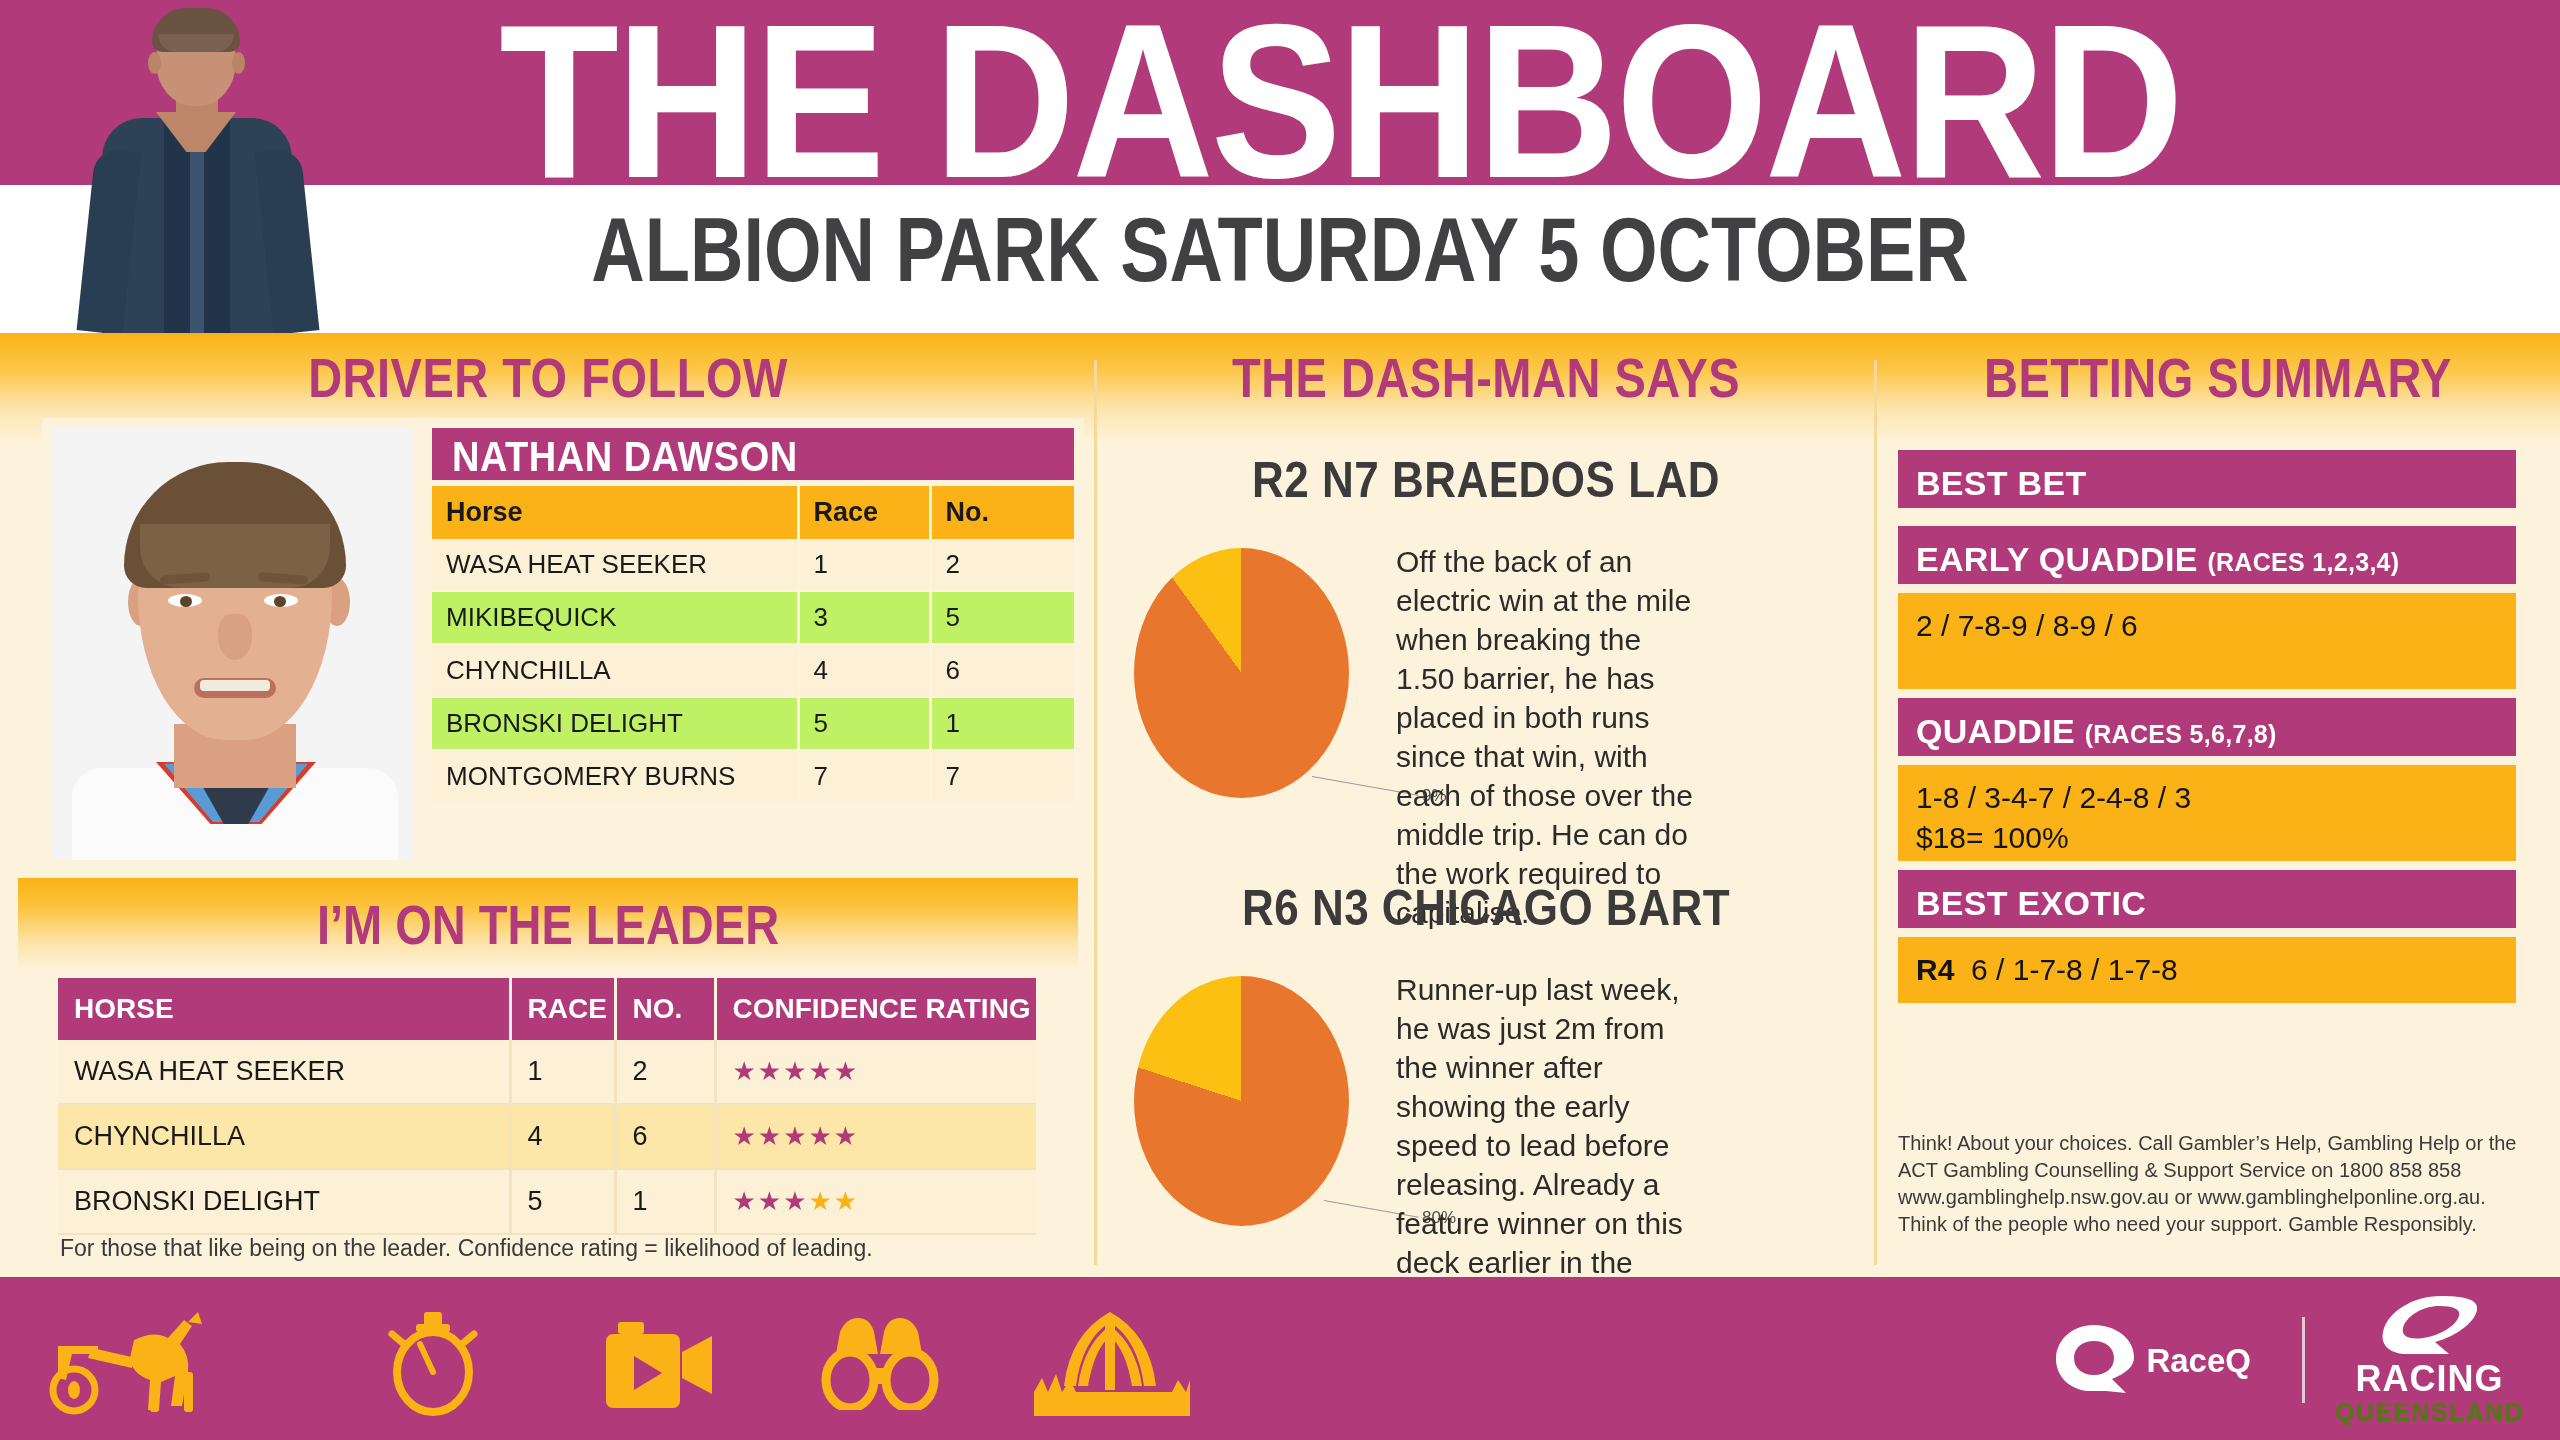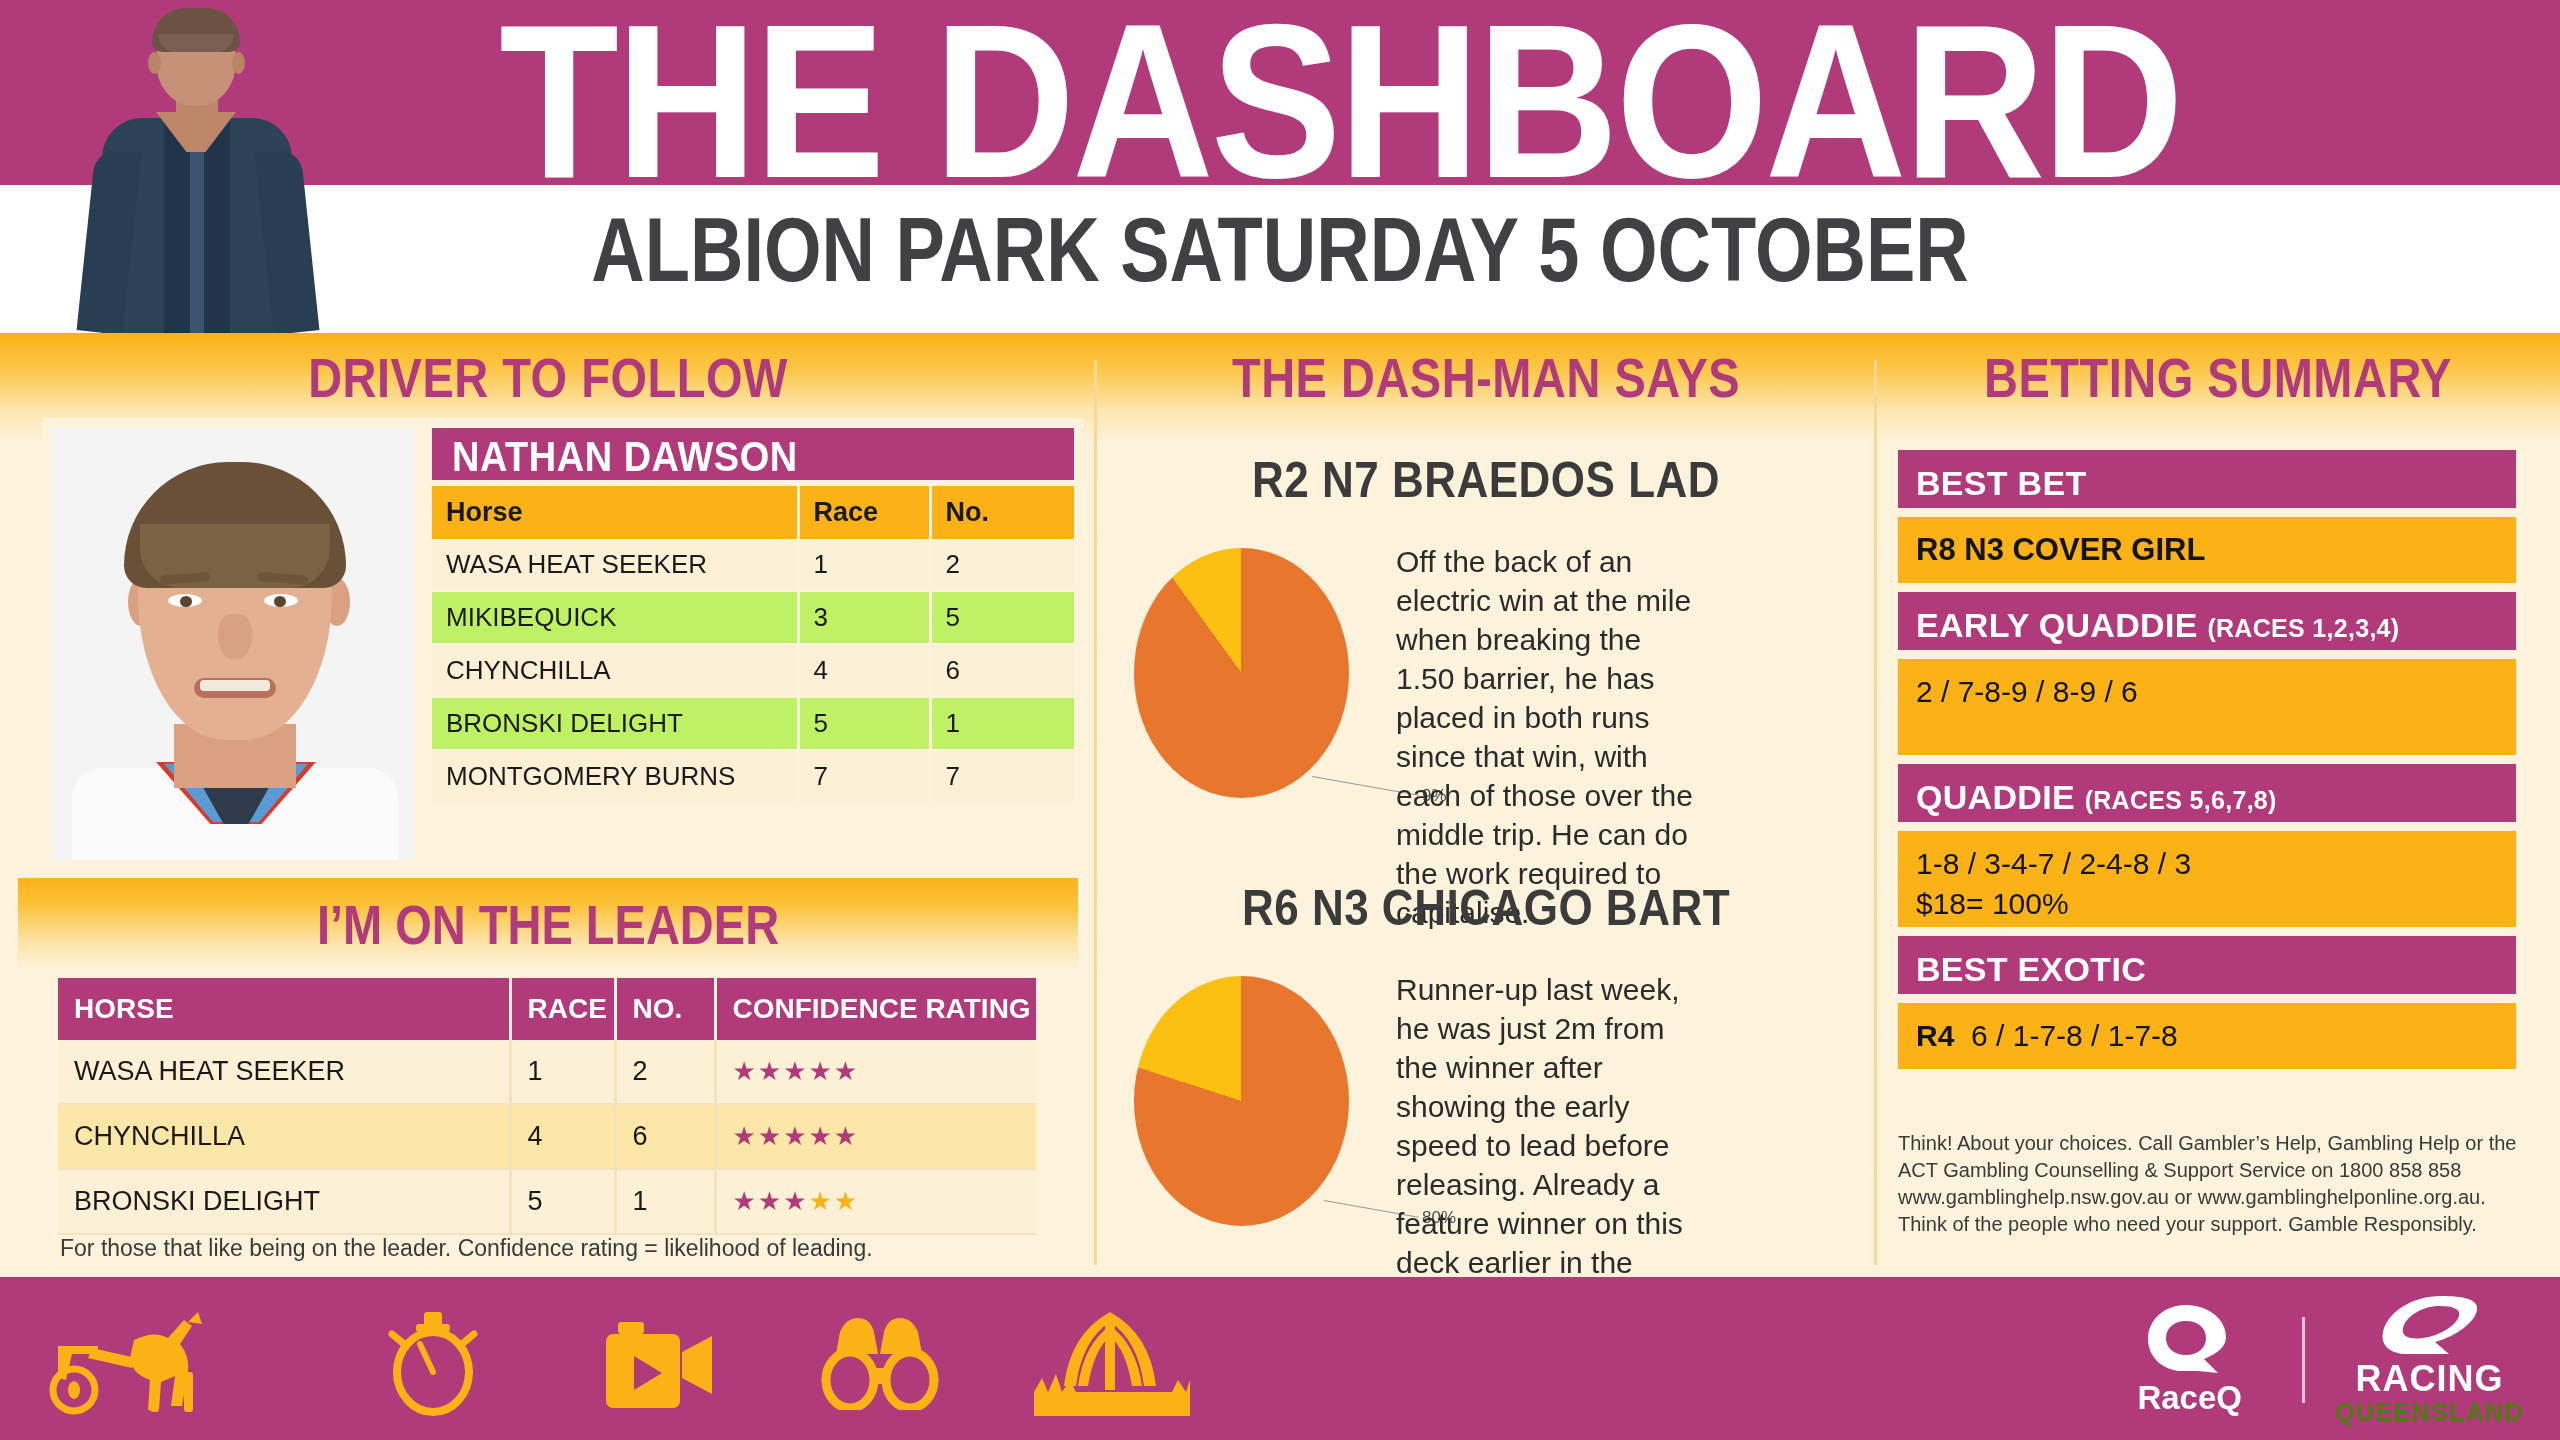--- a/index.html
+++ b/index.html
@@ -313,21 +313,21 @@
     font-size:20px;line-height:27px;color:#3A3A3A;
   }
 
   
   .footer{
     position:absolute;left:0;top:1277px;width:2560px;height:163px;
     background:#B03A7A;
   }
   .fic{position:absolute;top:1310px;}
   .logo-area{position:absolute;right:36px;top:1305px;height:110px;display:flex;align-items:center;}
-  .logo-raceq{display:flex;flex-direction:column;align-items:center;margin-right:30px;}
+  .logo-raceq{display:flex;flex-direction:row;align-items:center;margin-right:21px;}
   .logo-raceq-text{color:#FFF;font-size:33px;font-weight:bold;margin-top:2px;}
   .logo-sep{width:3px;height:86px;background:#E5C4D6;margin:0 30px;}
   .logo-rq{display:flex;flex-direction:column;align-items:center;}
   .logo-rq-1{color:#FFF;font-size:36px;font-weight:bold;letter-spacing:1px;line-height:38px;}
   .logo-rq-2{color:#4d7c0f;font-size:25px;font-weight:bold;letter-spacing:1.4px;line-height:28px;}
 </style>
 </head>
 <body>
 
 <div class="page">
@@ -491,21 +491,20 @@
         <div class="leader-line" style="left:190px;top:224px;width:96px;transform:rotate(10deg);"></div>
         <div class="pie-label" style="left:288px;top:232px;">80%</div>
       </div>
       <div class="tip-text">Runner-up last week, he was just 2m from the winner after showing the early speed to lead before releasing. Already a feature winner on this deck earlier in the season, he can press forward.</div>
     </div>
   </div>
 
   <div class="bet-col">
     <div class="bet-head">BEST BET</div>
     <div class="bet-gap"></div>
-    <div class="bet-val bold">R8 N3 COVER GIRL</div>
     <div class="bet-gap"></div>
 
     <div class="bet-head">
       <span>EARLY QUADDIE</span>
       <span class="small">(RACES 1,2,3,4)</span>
     </div>
     <div class="bet-gap"></div>
     <div class="bet-val two">
       <div>2 / 7-8-9 / 8-9 / 6</div>
     </div>

